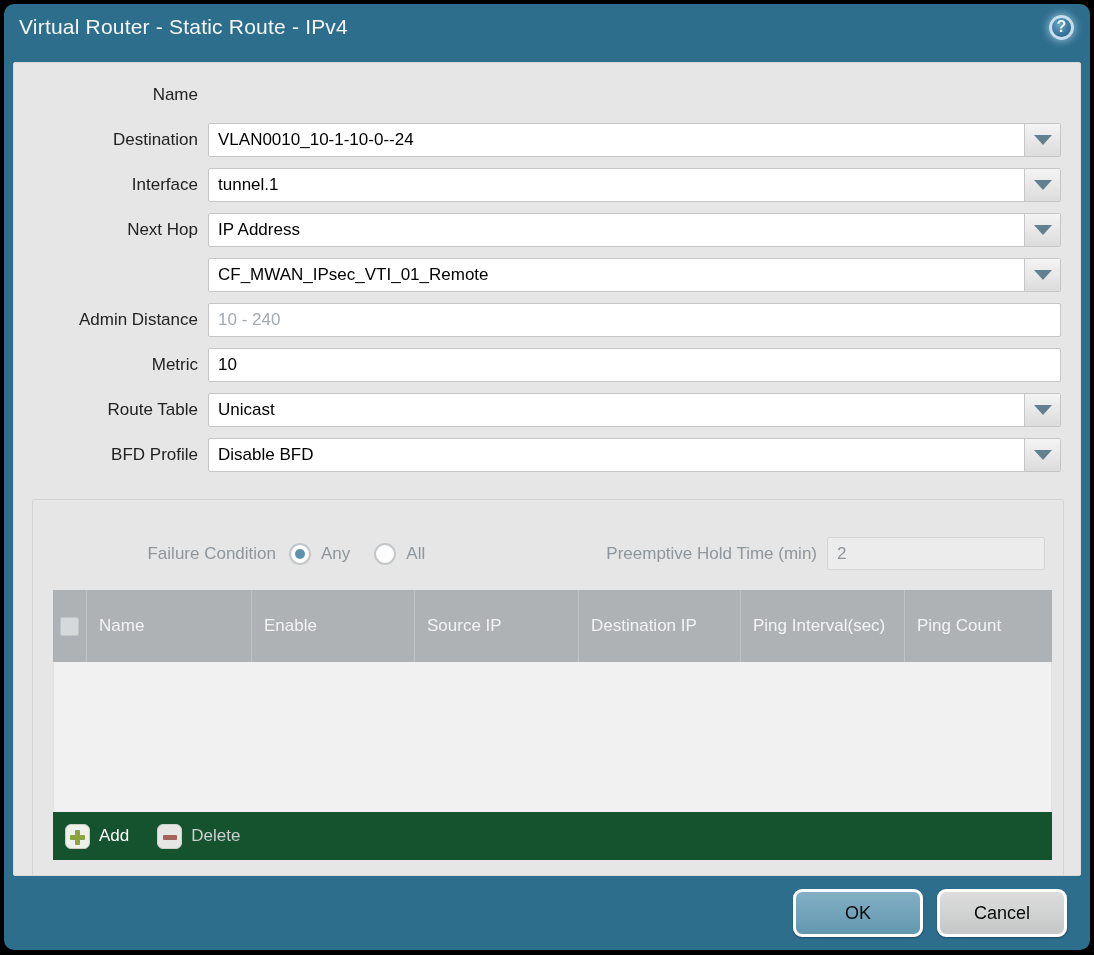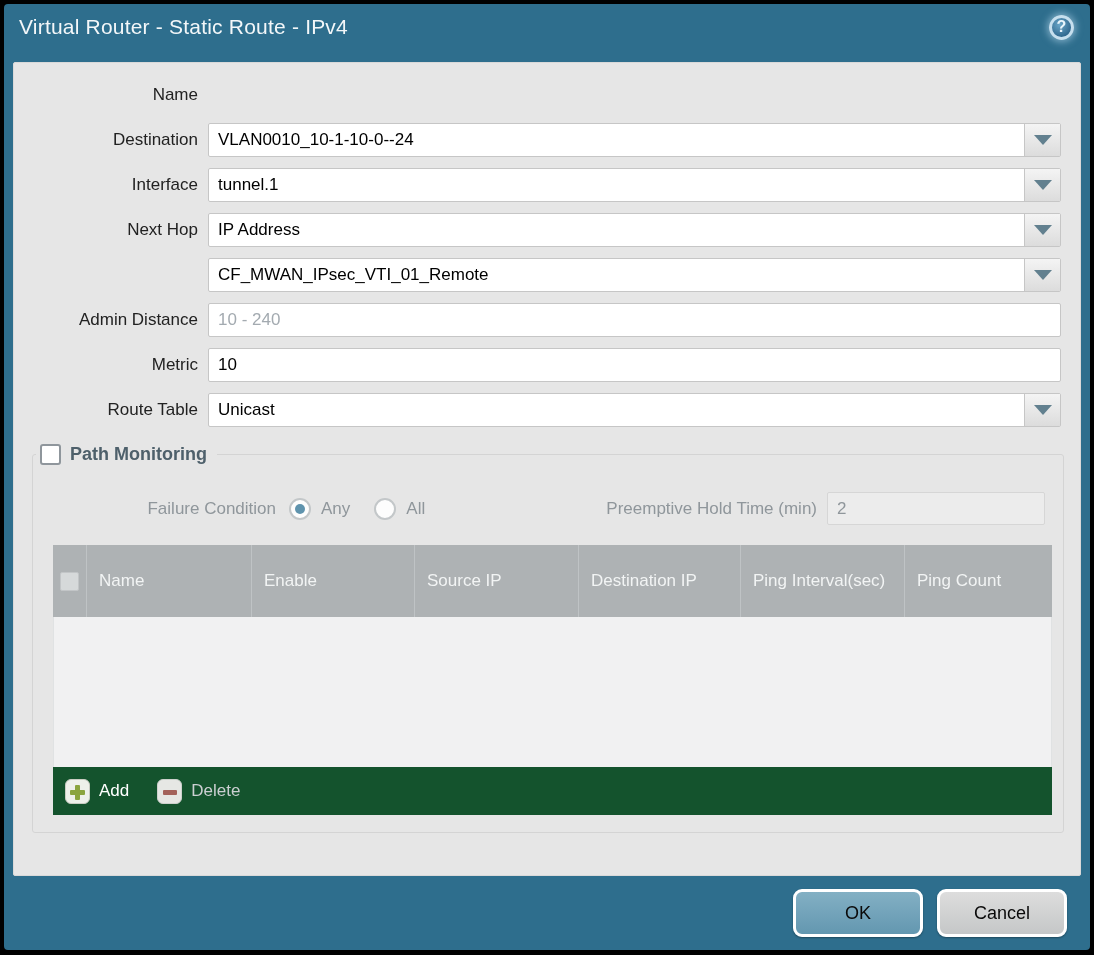--- a/index.html
+++ b/index.html
@@ -6,21 +6,21 @@
   html,body { width:1094px; height:955px; }
   body {
     background:#000;
     font-family:"Liberation Sans", sans-serif;
     position:relative;
     overflow:hidden;
   }
   .window {
     position:absolute; top:4px; left:4px; right:4px; bottom:5px;
     background:#2e6e8d;
-    border-radius:4px;
+    border-radius:10px;
     display:flex; flex-direction:column;
   }
   
   .titlebar {
     height:46px; flex:0 0 46px;
     display:flex; align-items:center;
     padding:0 16px 0 15px;
   }
   .title { color:#f3f7f9; font-size:21px; letter-spacing:0.2px; }
   .help-icon {
@@ -242,26 +242,33 @@
       <div class="field-wrap">
         <div class="dropdown">
           <span class="dd-text">Unicast</span>
           <span class="dd-btn">
               <span class="dd-arrow"></span>
             </span>
         </div>
       </div>
     </div>
 
+    <div class="form-row">
+      <span class="form-label">BFD Profile</span>
+      <div class="field-wrap">
+        <div class="dropdown">
+          <span class="dd-text">Disable BFD</span>
+          <span class="dd-btn">
+              <span class="dd-arrow"></span>
+            </span>
+        </div>
+      </div>
+    </div>
 
     <div class="pm-fieldset">
-      <div class="pm-legend">
-        <span class="checkbox"></span>
-        <span class="pm-title">Path Monitoring</span>
-      </div>
 
       <div class="fc-row">
         <span class="fc-label">Failure Condition</span>
         <span class="radio-group">
           <span class="radio checked"></span>
           <span>Any</span>
         </span>
         <span class="radio-group">
           <span class="radio"></span>
           <span>All</span>

